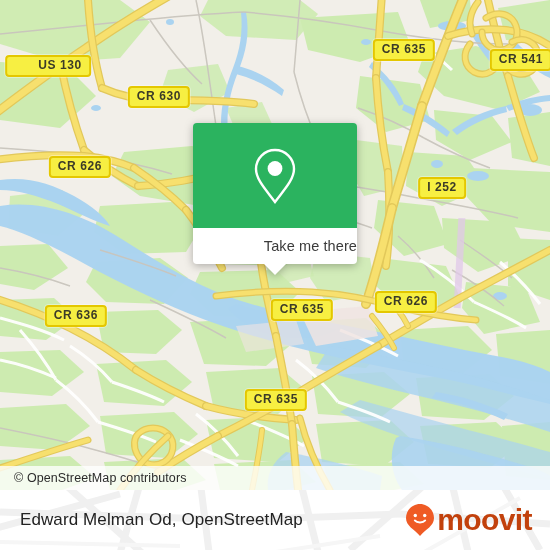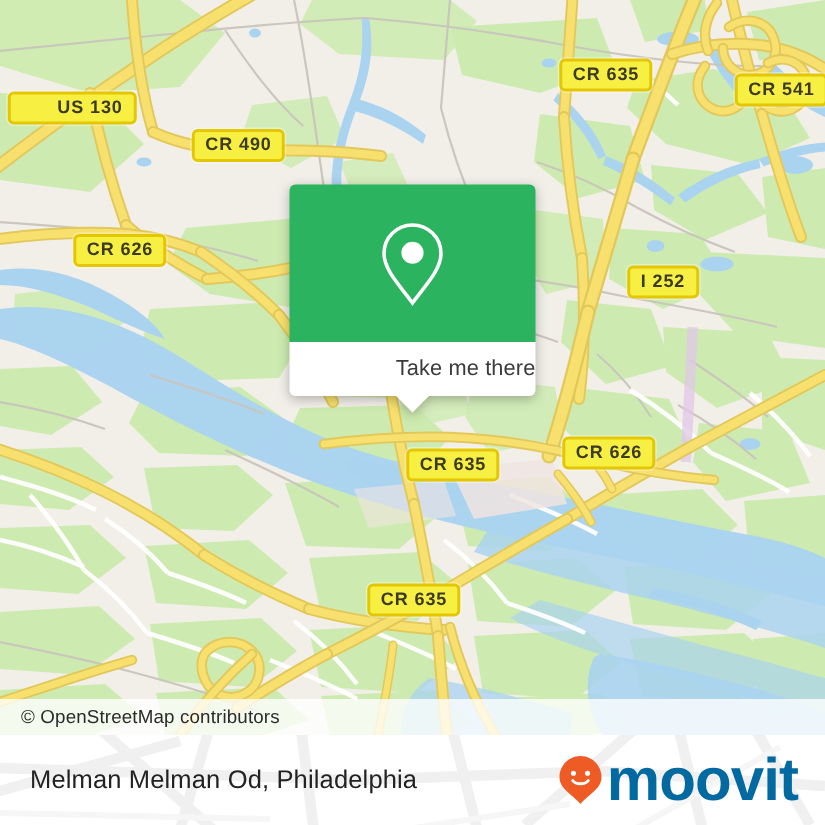--- a/index.html
+++ b/index.html
@@ -144,23 +144,23 @@
   }
   #brand-logo {
     position: absolute;
     right: 18px;
     top: 50%;
     transform: translateY(-50%);
     display: flex;
     align-items: center;
   }
   #brand-text {
-    font-size: 40px;
+    font-size: 30px;
     font-weight: bold;
-    color: #0369a1;
+    color: #c2410c;
     letter-spacing: -0.6px;
     line-height: 30px;
     margin-left: 2px;
   }
 </style>
 </head>
 <body>
 
 <div id="app">
 
@@ -425,28 +425,29 @@
           <path d="M0,468 C30,458 60,448 88,440" stroke="#e2c85a" stroke-width="7"></path>
           <path d="M0,468 C30,458 60,448 88,440" stroke="#f7e06e" stroke-width="4.5"></path>
 
           <path d="M252,490 C256,470 260,450 262,430" stroke="#e2c85a" stroke-width="6"></path>
           <path d="M252,490 C256,470 260,450 262,430" stroke="#f7e06e" stroke-width="4"></path>
         </g>
 
       </g>
     </svg>
 
-    <div class="shield" style="left:48px;  top:72px;padding-left:31px;">US 130</div>
-    <div class="shield" style="left:159px; top:97px;">CR 490</div>
+    <div class="shield" style="left:48px;  top:66px;padding-left:31px;">US 130</div>
+    <div class="shield" style="left:159px; top:97px;">CR 630</div>
     <div class="shield" style="left:404px; top:50px;">CR 635</div>
     <div class="shield" style="left:521px; top:60px;">CR 541</div>
     <div class="shield" style="left:80px;  top:167px;">CR 626</div>
     <div class="shield" style="left:442px; top:188px;">I 252</div>
     <div class="shield" style="left:406px; top:302px;">CR 626</div>
     <div class="shield" style="left:302px; top:310px;">CR 635</div>
+    <div class="shield" style="left:76px;  top:316px;">CR 636</div>
     <div class="shield" style="left:276px; top:400px;">CR 635</div>
     <div class="shield" style="left:230px; top:482px;margin-top:40px;">NJTP</div>
 
     <div id="place-card">
       <div id="card-green">
         <svg width="46" height="58" viewBox="0 0 46 58">
           <path d="M23 3 C12.5 3 4 11.5 4 22 C4 33 15 44 23 55 C31 44 42 33 42 22 C42 11.5 33.5 3 23 3 Z" fill="none" stroke="#ffffff" stroke-width="2.4"></path>
           <circle cx="23" cy="21.5" r="7.4" fill="#ffffff"></circle>
         </svg>
       </div>
@@ -478,21 +479,21 @@
         <path d="M452,-6 L470,70"></path>
         <path d="M500,-10 L540,60"></path>
       </g>
       <g stroke="#f6f6f6" stroke-width="4" fill="none">
         <path d="M0,52 L180,56"></path>
         <path d="M250,66 L380,46"></path>
         <path d="M410,70 L520,8"></path>
       </g>
     </svg>
 
-    <div id="footer-title">Melman Melman Od, Philadelphia</div>
+    <div id="footer-title">Edward Melman Od, OpenStreetMap</div>
 
     <div id="brand-logo">
       <svg width="30" height="34" viewBox="0 0 30 34">
         <path d="M15 1 C7.3 1 1 7.3 1 15 C1 23 9 26 15 33 C21 26 29 23 29 15 C29 7.3 22.7 1 15 1 Z" fill="#ef5b25"></path>
         <circle cx="10.3" cy="12.5" r="1.7" fill="#ffffff"></circle>
         <circle cx="19.7" cy="12.5" r="1.7" fill="#ffffff"></circle>
         <path d="M9.8 17.4 C12 20.2 18 20.2 20.2 17.4" fill="none" stroke="#ffffff" stroke-width="1.9" stroke-linecap="round"></path>
       </svg>
       <span id="brand-text">moovit</span>
     </div>

